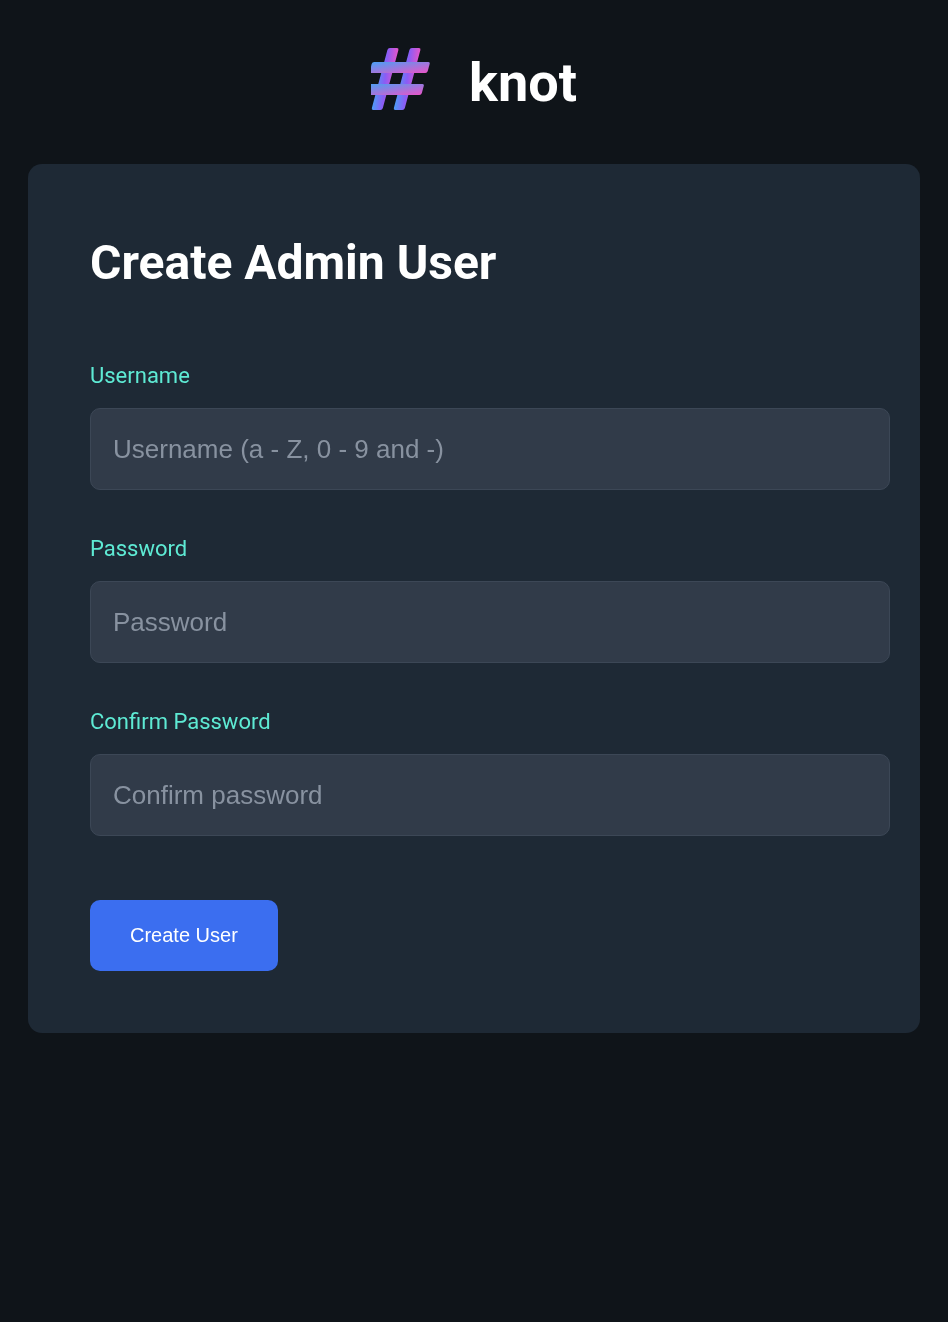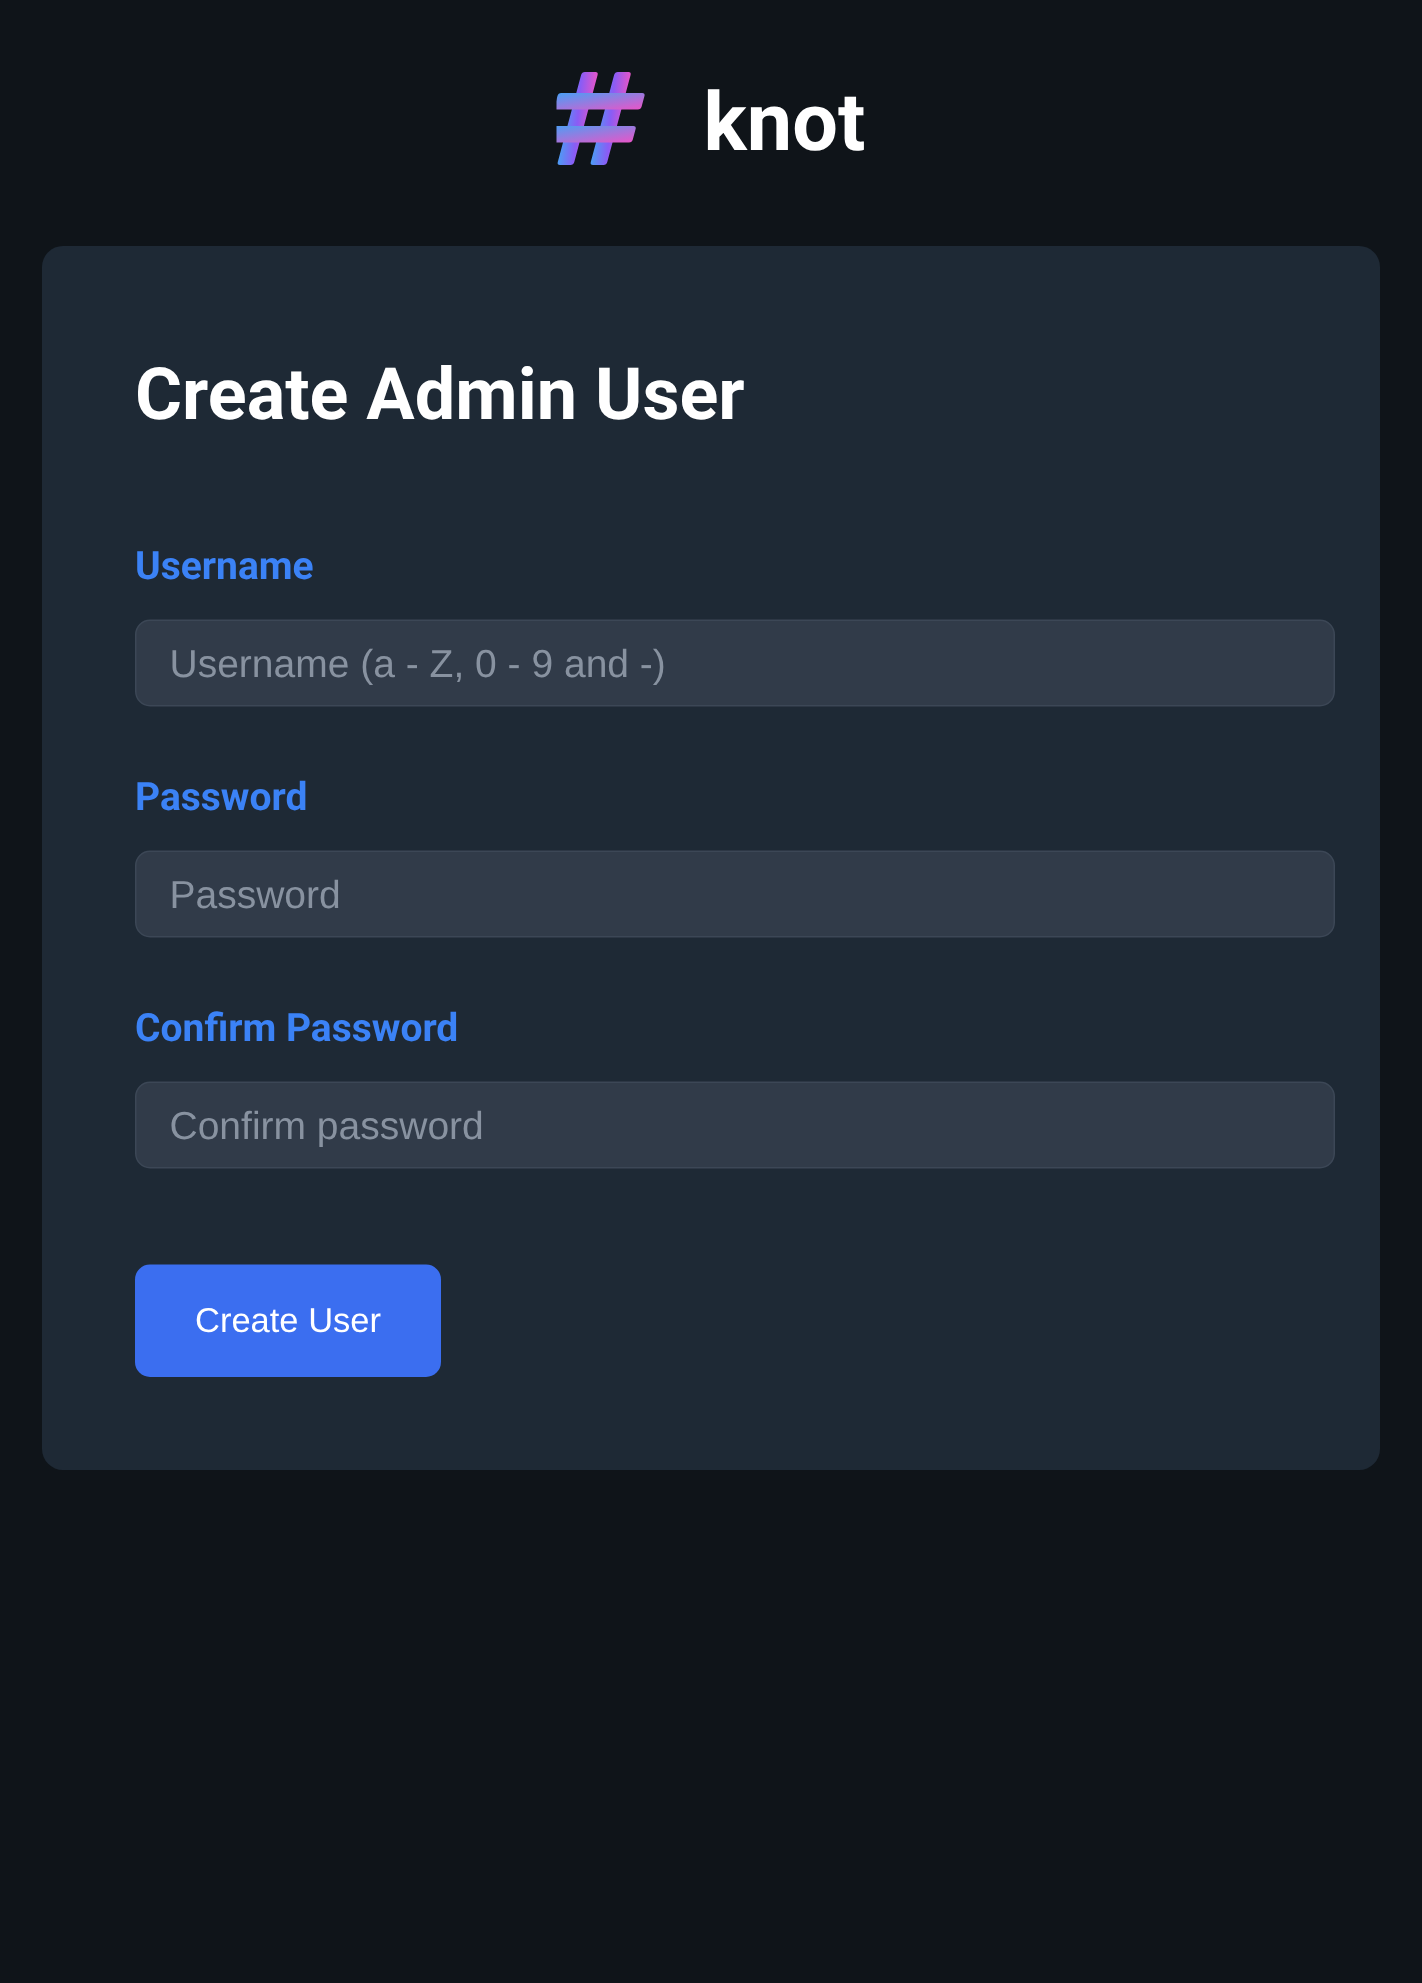--- a/index.html
+++ b/index.html
@@ -42,46 +42,46 @@
       font-size: 48px;
       font-weight: 700;
       color: #ffffff;
       margin-bottom: 72px;
     }
     .form-group {
       margin-bottom: 46px;
     }
     .form-label {
       display: block;
-      font-size: 26px;
-      font-weight: 700;
-      color: #3b82f6;
+      font-size: 22px;
+      font-weight: 400;
+      color: #5eead4;
       margin-bottom: 20px;
     }
     .form-input {
       width: 100%;
-      height: 58px;
+      height: 82px;
       background-color: #313b49;
       border: 1px solid #3c4756;
       border-radius: 10px;
       padding: 0 22px;
       font-size: 26px;
       color: #ffffff;
       outline: none;
     }
     .form-input::placeholder {
       color: #8892a0;
     }
     .submit-button {
       background-color: #3b6ef0;
       color: #ffffff;
       border: none;
       border-radius: 10px;
       padding: 24px 40px;
-      font-size: 23px;
+      font-size: 20px;
       font-weight: 500;
       cursor: pointer;
       margin-top: 18px;
     }
   </style>
 </head>
 <body>
 
 <div class="header">
   <div class="logo-icon">

